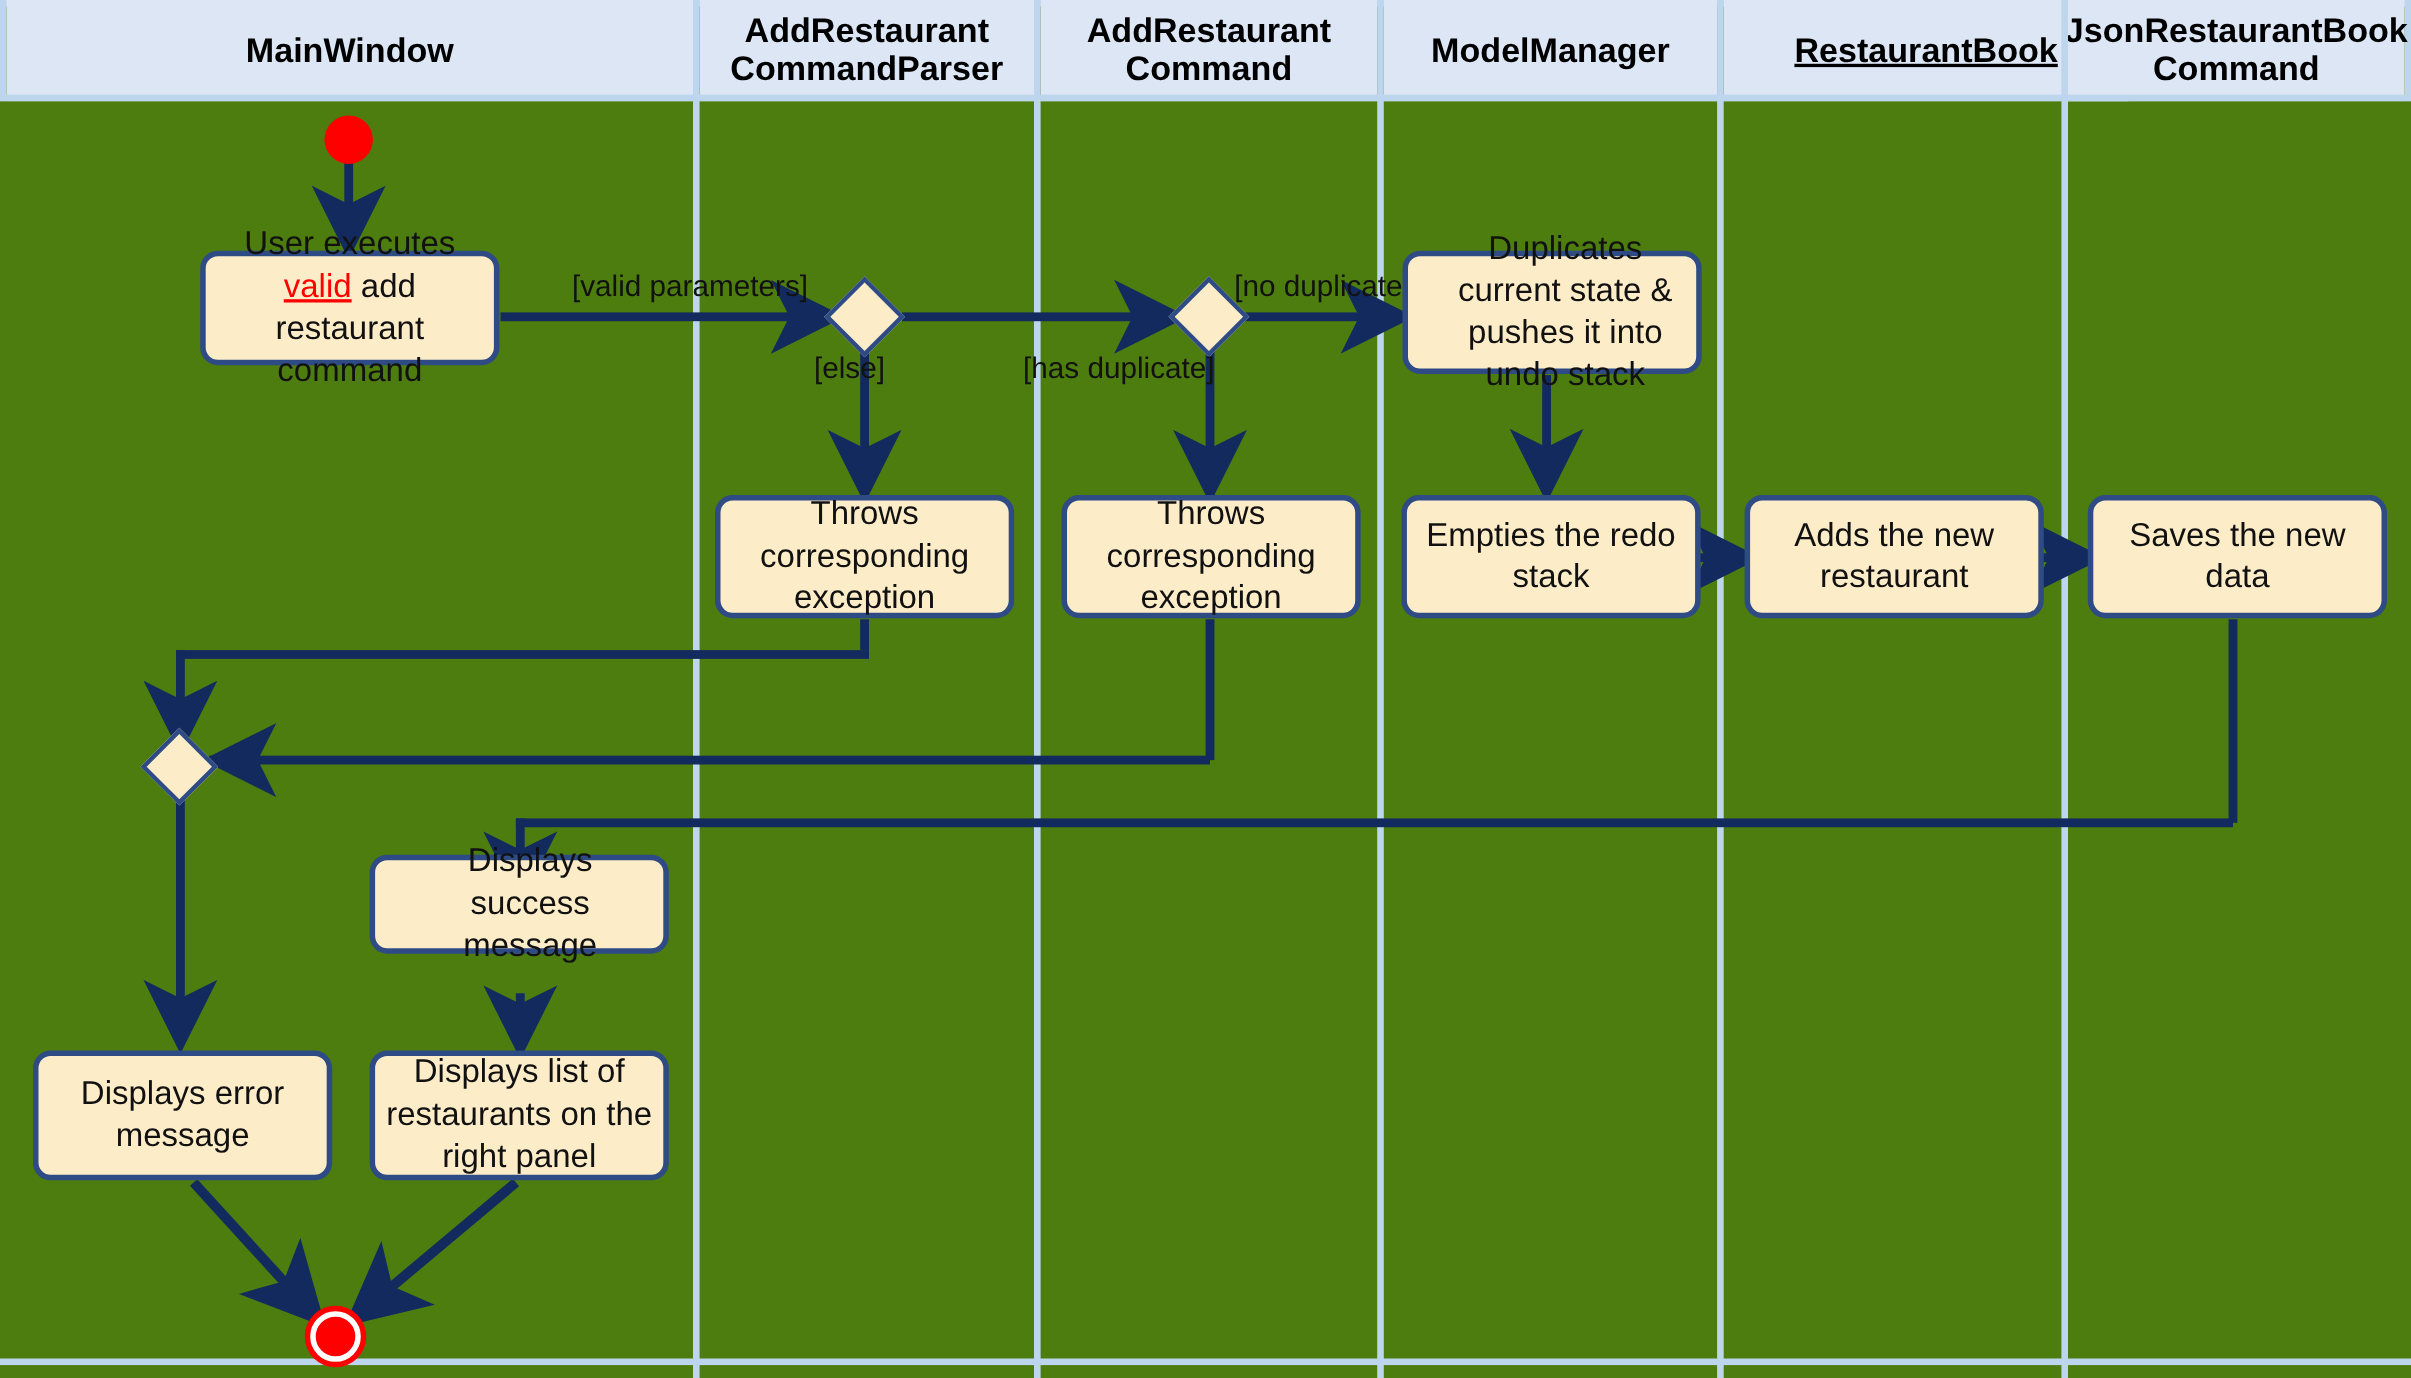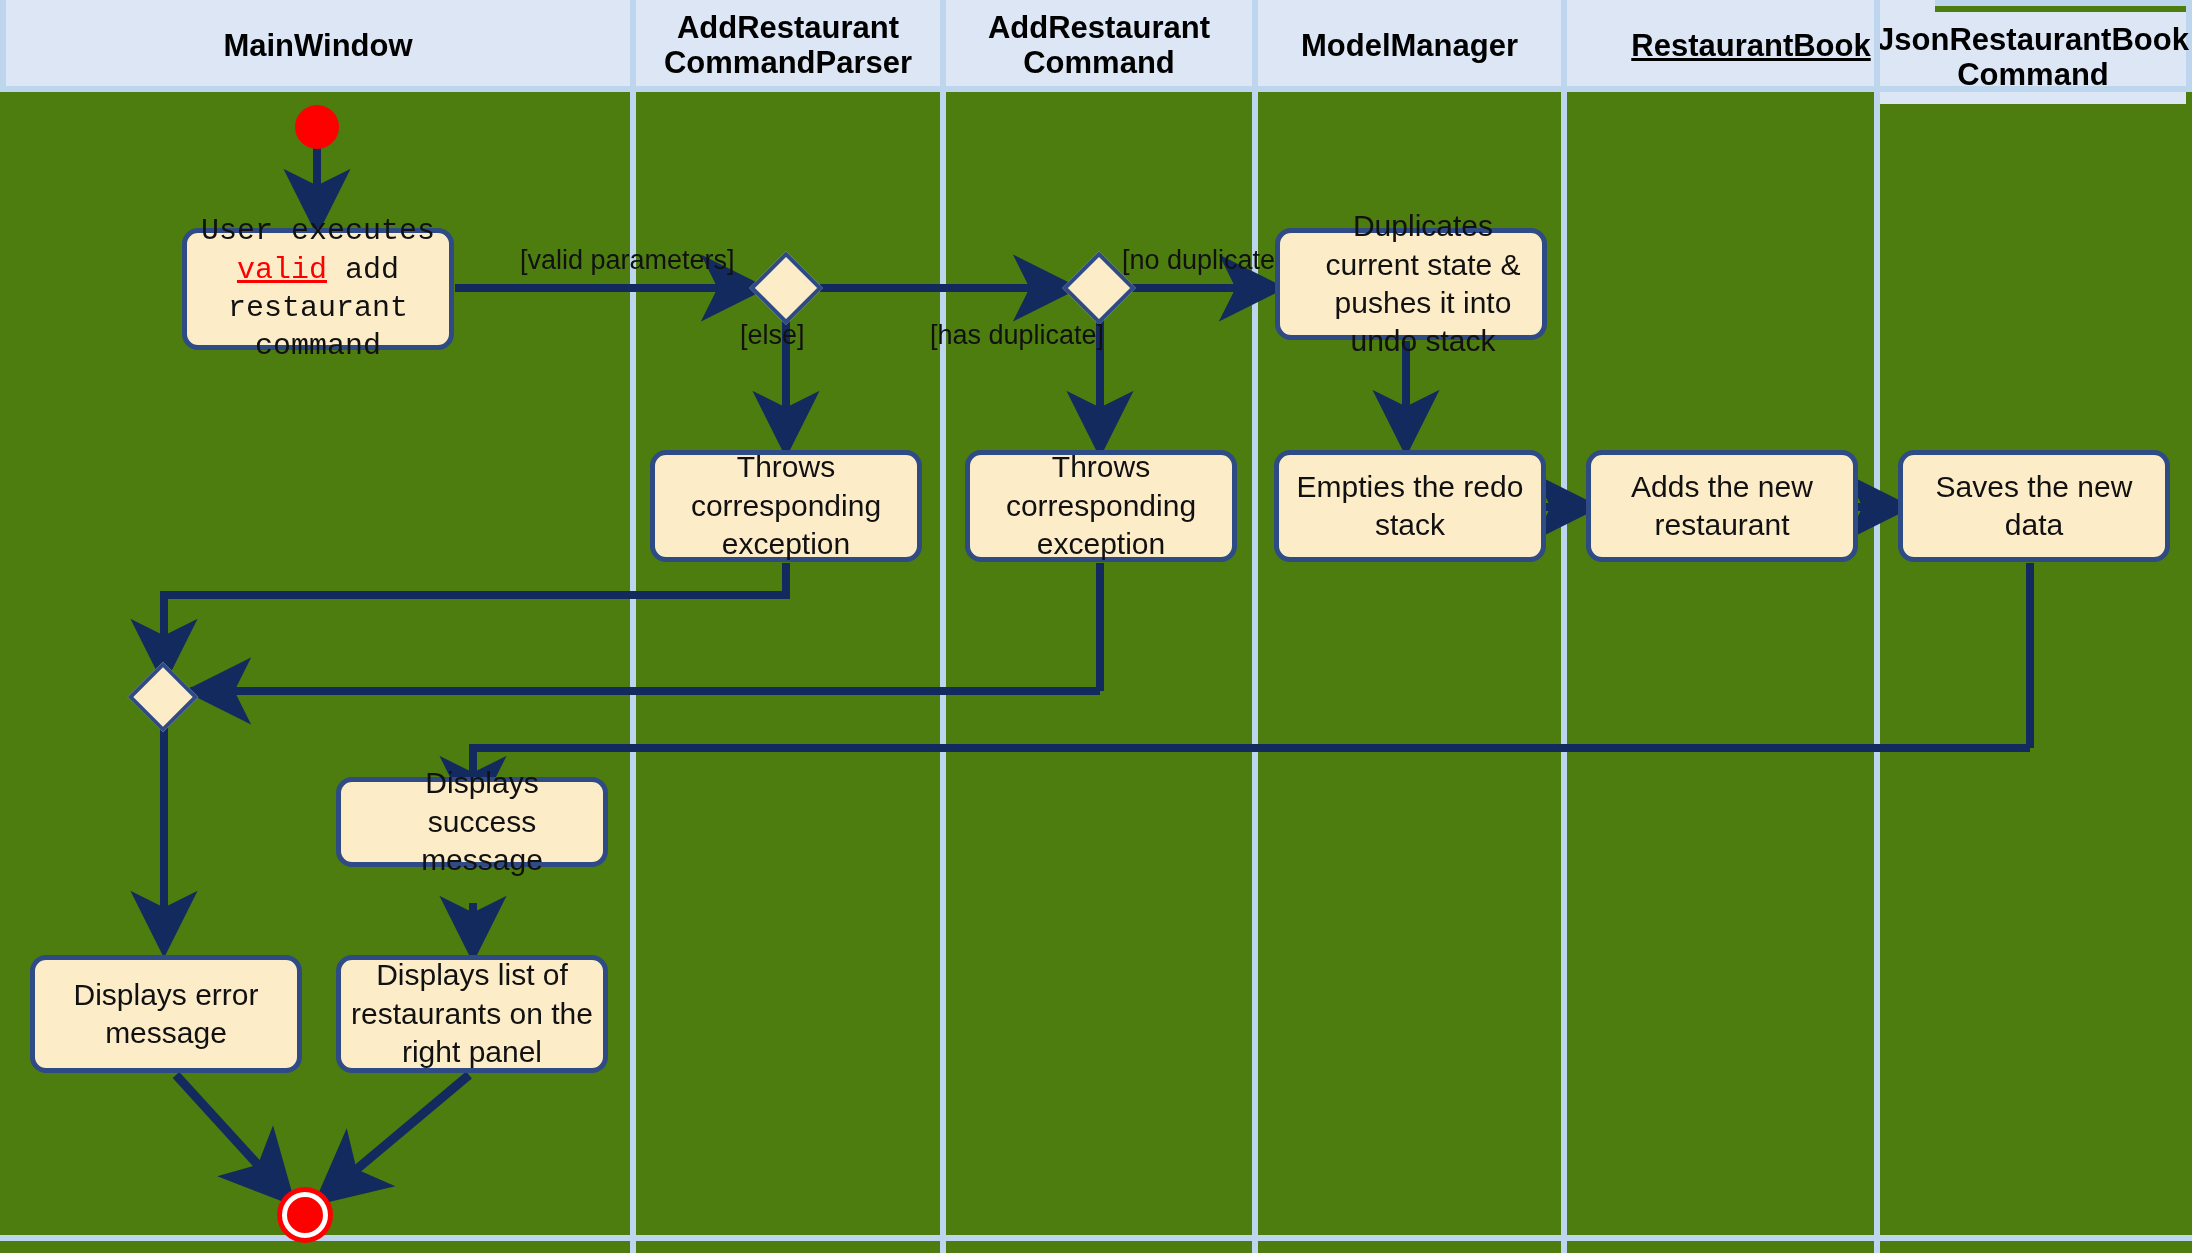--- a/index.html
+++ b/index.html
@@ -61,21 +61,21 @@
   </div>
 
   <div class="lane-head" style="left:1258px;width:303px;">
     <span>ModelManager</span>
   </div>
 
   <div class="lane-head" style="left:1567px;width:368px;text-decoration:underline;">
     <span>RestaurantBook</span>
   </div>
 
-  <div class="lane-head" style="left:1880px;width:306px;margin-top:12px;">
+  <div class="lane-head" style="left:1880px;width:306px;">
     <span style="display:block">
       <span>JsonRestaurantBook</span><br>
       <span>Command</span>
     </span>
   </div>
 
   <div class="band-rule"></div>
 
   <div class="lane-div" style="left:630px;"></div>
   <div class="lane-div" style="left:940px;"></div>
@@ -137,21 +137,21 @@
     <line x1="164" y1="920" x2="164" y2="950" stroke="#132a5e" stroke-width="8" marker-end="url(#ah)"></line>
     <line x1="473" y1="785" x2="473" y2="815" stroke="#132a5e" stroke-width="8" marker-end="url(#ah)"></line>
     <line x1="473" y1="925" x2="473" y2="955" stroke="#132a5e" stroke-width="8" marker-end="url(#ah)"></line>
 
     <line x1="176" y1="1075" x2="290" y2="1200" stroke="#132a5e" stroke-width="9" marker-end="url(#ah)"></line>
     <line x1="469" y1="1075" x2="320" y2="1200" stroke="#132a5e" stroke-width="9" marker-end="url(#ah)"></line>
   </svg>
 
   <div class="start-node" style="left:295px;top:105px;"></div>
 
-  <div class="act" style="left:182px;top:228px;width:272px;height:122px;font-family:Liberation Mono, monospace;">
+  <div class="act" style="left:182px;top:228px;width:272px;height:104px;">
     <span>
       <span>User executes </span><span class="red-u">valid</span><span> add restaurant command</span>
     </span>
   </div>
 
   <div class="guard" style="left:520px;top:245px;">[valid parameters]</div>
 
   <div class="diamond" style="left:760px;top:262px;width:52px;height:52px;"></div>
   <div class="guard" style="left:724px;top:320px;margin-left:16px;">[else]</div>
 

